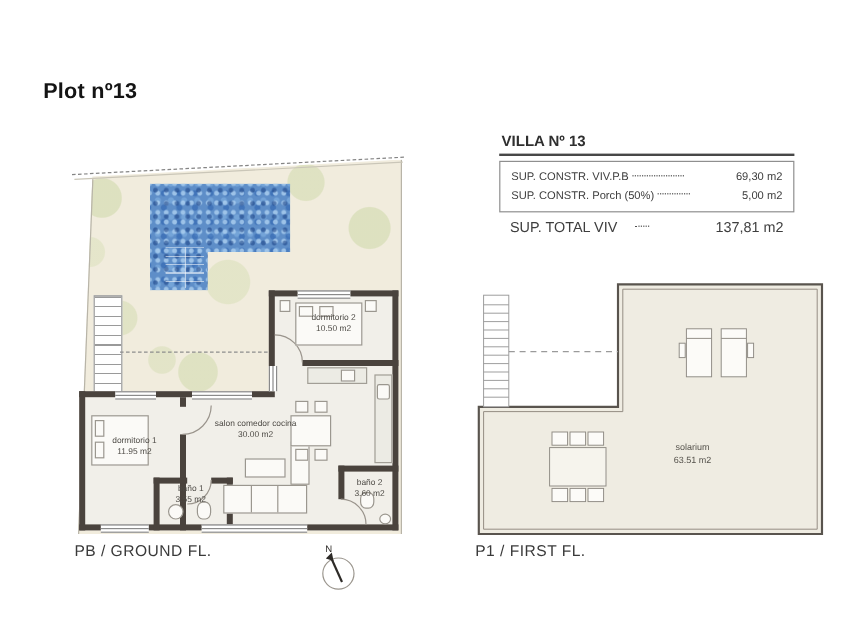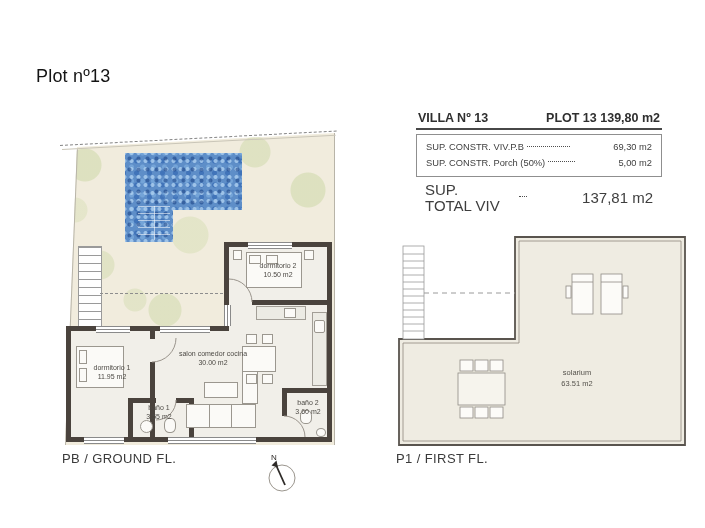--- a/index.html
+++ b/index.html
@@ -1,21 +1,21 @@
 <!DOCTYPE html>
 <html><head>
 <meta charset="utf-8">
 <style>
   html,body{margin:0;padding:0;background:#fff;}
   .canvas{position:relative;width:705px;height:528px;background:#ffffff;overflow:hidden;
           font-family:"Liberation Sans", sans-serif;}
   .abs{position:absolute;}
 
   
-  .title{position:absolute;left:36px;top:66px;font-size:18px;font-weight:400;color:#141414;letter-spacing:.2px;}
+  .title{position:absolute;left:36px;top:66px;font-size:18px;font-weight:700;color:#141414;letter-spacing:.2px;}
 
   
   .garden{position:absolute;left:62px;top:133px;width:272px;height:312px;background:#f1ecdd;
           clip-path:polygon(15px 14px,100% 0,100% 100%,3px 100%);border-right:1px solid #b8b4a8;}
   .trees{position:absolute;left:0;top:0;width:100%;height:100%;
     background-image:
       radial-gradient(circle at 23px 32px,  rgba(205,216,168,.55) 0 16px, transparent 17px),
       radial-gradient(circle at 13px 77px,  rgba(214,222,180,.45) 0 12px, transparent 13px),
       radial-gradient(circle at 193px 19px, rgba(205,216,168,.50) 0 15px, transparent 16px),
       radial-gradient(circle at 246px 57px, rgba(205,216,168,.55) 0 17px, transparent 18px),
@@ -62,26 +62,26 @@
   .furlite{position:absolute;background:#ecebe4;border:1px solid #a29e96;box-sizing:border-box;}
   .rlabel{position:absolute;font-size:7px;line-height:9px;color:#4d4a45;text-align:center;}
   .rlabel span{display:block;white-space:nowrap;}
 
   
   .caption{position:absolute;font-size:13px;color:#3a3a3a;letter-spacing:.4px;}
 
   
   .sumtable{position:absolute;left:416px;top:111px;width:246px;color:#2f2f2f;}
   .sumhead{display:flex;justify-content:space-between;align-items:baseline;border-bottom:2px solid #474747;
-           padding:0 2px 3px 2px;font-weight:700;font-size:12.5px;}
+           padding:0 2px 3px 2px;font-weight:700;font-size:12.5px;flex-direction:column;}
   .sumbox{margin-top:4px;border:1px solid #8f8f8f;padding:5px 9px;}
   .srow{display:flex;align-items:center;font-size:9.3px;color:#3e3e3e;line-height:15.5px;}
   .leader{flex:1;border-bottom:1.5px dotted #4e4e4e;margin:0 3px 3px 3px;min-width:8px;}
   .sval{white-space:nowrap;margin-left:40px;}
-  .stotal{margin-top:5px;padding:0 9px;font-size:15px;gap:12px;}
+  .stotal{margin-top:5px;padding:0 9px;font-size:12px;gap:12px;}
 
   svg text{font-family:"Liberation Sans", sans-serif;}
 </style>
 </head>
 <body>
 
 <div class="canvas">
 
   <div class="title">Plot nº13</div>
 
@@ -188,21 +188,20 @@
       <span>baño 2</span>
       <span>3.60 m2</span>
     </div>
 
     <div class="caption" style="left:62px;top:451px;">PB / GROUND FL.</div>
   </div>
 
   <div class="sumtable">
     <div class="sumhead">
       <span>VILLA Nº 13</span>
-      <span>PLOT 13 139,80 m2</span>
     </div>
     <div class="sumbox">
       <div class="srow">
         <span>SUP. CONSTR. VIV.P.B</span>
         <span class="leader"></span>
         <span class="sval">69,30 m2</span>
       </div>
       <div class="srow">
         <span>SUP. CONSTR. Porch (50%)</span>
         <span class="leader"></span>

